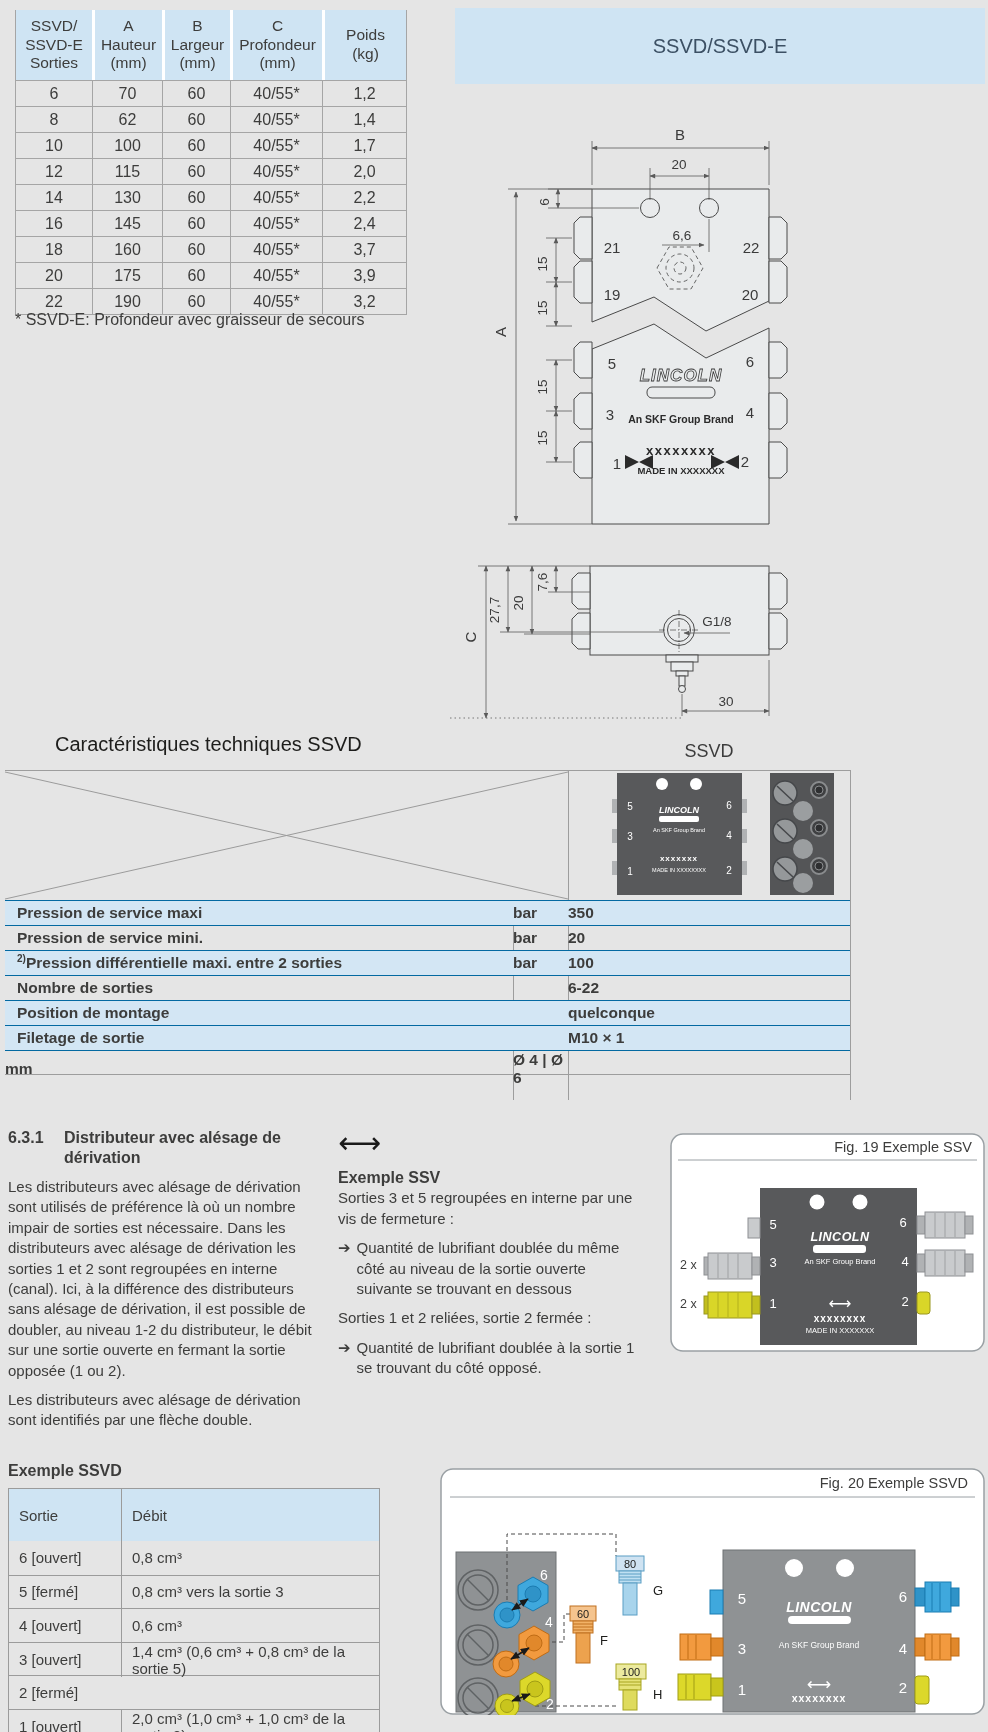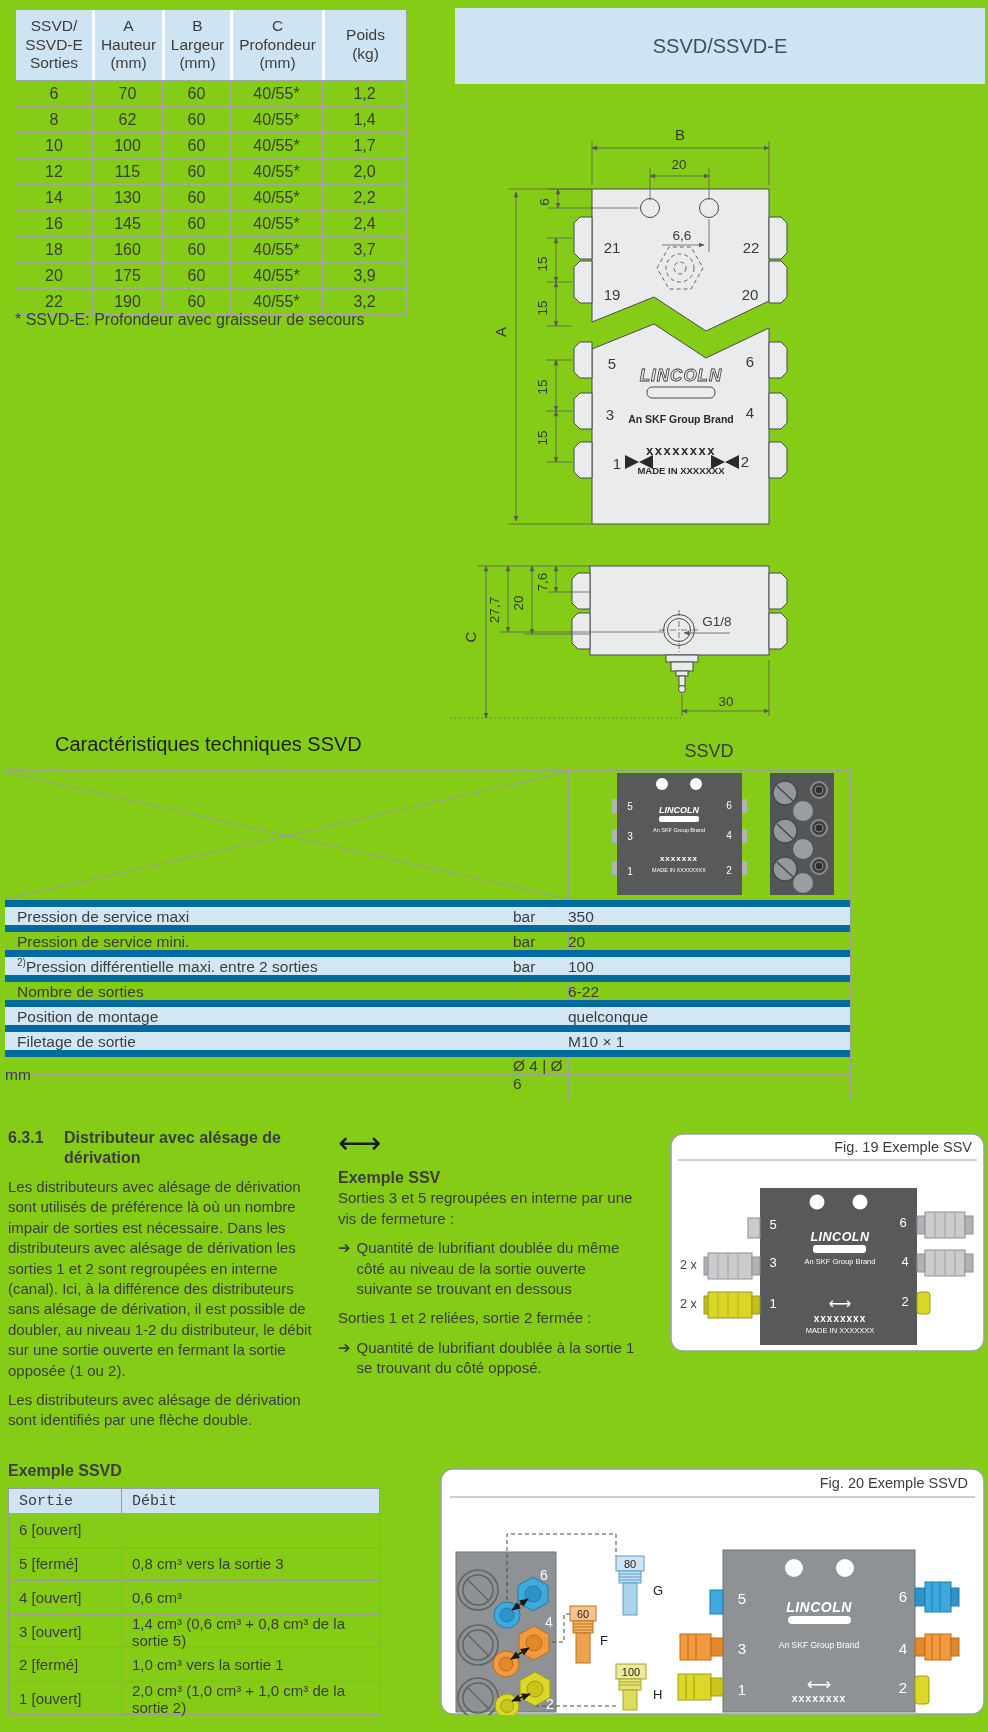--- a/index.html
+++ b/index.html
@@ -1,16 +1,16 @@
 <!DOCTYPE html>
 <html><head>
 <meta charset="utf-8">
 <style>
   html,body{margin:0;padding:0;background:#fff;}
-  .page{position:relative;width:988px;height:1732px;background:#84cc16;overflow:hidden;
+  .page{position:relative;width:988px;height:1732px;background:#e5e5e5;overflow:hidden;
         font-family:"Liberation Sans",sans-serif;color:#3d3d3c;}
   .abs{position:absolute;}
 
   
   .dim-table{left:15px;top:10px;width:390px;border-left:1px solid #a5a5a5;border-right:1px solid #a5a5a5;border-bottom:1px solid #a5a5a5;box-sizing:content-box;}
   .dt-head{display:grid;grid-template-columns:76px 70px 68px 92px 84px;height:70px;}
   .dt-hcell{background:#cfe4f3;display:flex;align-items:center;justify-content:center;text-align:center;
             font-size:15.5px;line-height:1.22;white-space:pre-line;box-sizing:border-box;}
   .dt-hcell + .dt-hcell{border-left:3px solid #fff;}
   .dt-row{display:grid;grid-template-columns:76px 70px 68px 92px 84px;height:25px;border-top:1px solid #a5a5a5;}
@@ -28,22 +28,22 @@
   .dtx{fill:#3a3a3a;font-size:15px;text-anchor:middle;}
   .dtx-s{fill:#3a3a3a;font-size:13.5px;text-anchor:middle;}
   .dsh{stroke:#555;stroke-width:0.9;fill:none;stroke-dasharray:4,3;}
 
   
   .tech-title{left:55px;top:733px;font-size:20px;color:#1d1d1b;}
   .tech-hdr{left:568px;top:741px;width:282px;text-align:center;font-size:18px;color:#3c3c3c;}
   .hline{background:#9d9d9d;height:1px;}
   .vline{background:#9d9d9d;width:1px;}
   .tech-rows{left:5px;top:900px;width:845px;}
-  .t-row{display:grid;grid-template-columns:508px 55px 282px;height:25px;box-sizing:border-box;border-top:7px solid #0369a1;
-         font-size:15.5px;align-items:center;}
+  .t-row{display:grid;grid-template-columns:508px 55px 282px;height:25px;box-sizing:border-box;border-top:1px solid #0369a1;
+         font-size:15.5px;align-items:center;font-weight:bold;}
   .t-row:last-child{border-bottom:1px solid #9d9d9d;}
   .t-row.blue{background:#d3e6f4;}
   .t-label{padding-left:12px;}
   .t-label sup{font-size:10px;}
   .t-unit,.t-value{text-align:left;}
 
   
   .leftcol{left:8px;top:1128px;width:308px;font-size:15px;line-height:20.4px;}
   .sec-head{font-weight:bold;font-size:16px;line-height:20px;padding-left:56px;position:relative;margin-bottom:9px;}
   .sec-num{position:absolute;left:0;top:0;}
@@ -61,21 +61,21 @@
   .wtx{fill:#fff;text-anchor:middle;}
   .darrow{font-family:"DejaVu Sans",sans-serif;}
 
   
   .exd-head{left:8px;top:1462px;font-weight:bold;font-size:16px;}
   .exd-table{left:8px;top:1488px;width:372px;border:1px solid #9b9b9b;box-sizing:border-box;}
   .x-row{display:grid;grid-template-columns:112px 258px;height:33.5px;box-sizing:border-box;font-size:15px;align-items:center;}
   .x-row > div{padding-left:10px;box-sizing:border-box;height:100%;display:flex;align-items:center;}
   .x-row > div + div{border-left:1px solid #9b9b9b;}
   .x-row + .x-row{border-top:1px solid #9b9b9b;}
-  .x-head{background:#cfe4f3;height:24px;font-family:Liberation Mono, monospace;}
+  .x-head{background:#cfe4f3;height:52px;}
 </style>
 </head>
 <body>
 
 <div class="page">
 
   <div class="abs dim-table">
     <div class="dt-head" id="dimHead">
         <div class="dt-hcell">SSVD/
 SSVD-E
@@ -474,36 +474,36 @@
 
   <div class="abs exd-head">Exemple SSVD</div>
   <div class="abs exd-table">
     <div class="x-row x-head">
       <div>Sortie</div>
       <div>Débit</div>
     </div>
     <div id="exdBody">
         <div class="x-row">
           <div>6 [ouvert]</div>
+          <div>0,8 cm³</div>
         </div>
         <div class="x-row">
           <div>5 [fermé]</div>
           <div>0,8 cm³ vers la sortie 3</div>
         </div>
         <div class="x-row">
           <div>4 [ouvert]</div>
           <div>0,6 cm³</div>
         </div>
         <div class="x-row">
           <div>3 [ouvert]</div>
           <div>1,4 cm³ (0,6 cm³ + 0,8 cm³ de la sortie 5)</div>
         </div>
         <div class="x-row">
           <div>2 [fermé]</div>
-          <div>1,0 cm³ vers la sortie 1</div>
         </div>
         <div class="x-row">
           <div>1 [ouvert]</div>
           <div>2,0 cm³ (1,0 cm³ + 1,0 cm³ de la sortie 2)</div>
         </div>
       </div>
   </div>
 
   <svg class="abs" style="left:440px;top:1468px" width="545" height="247">
     <defs>

